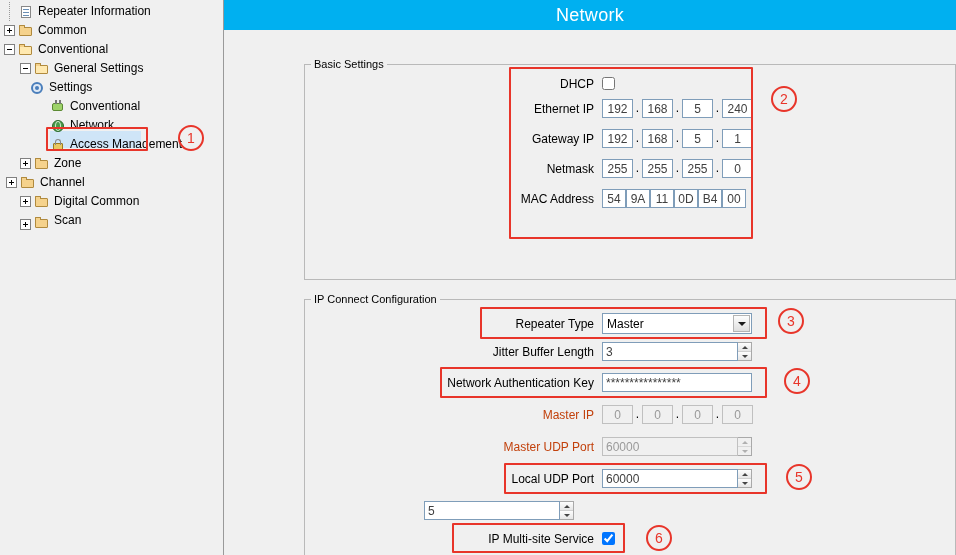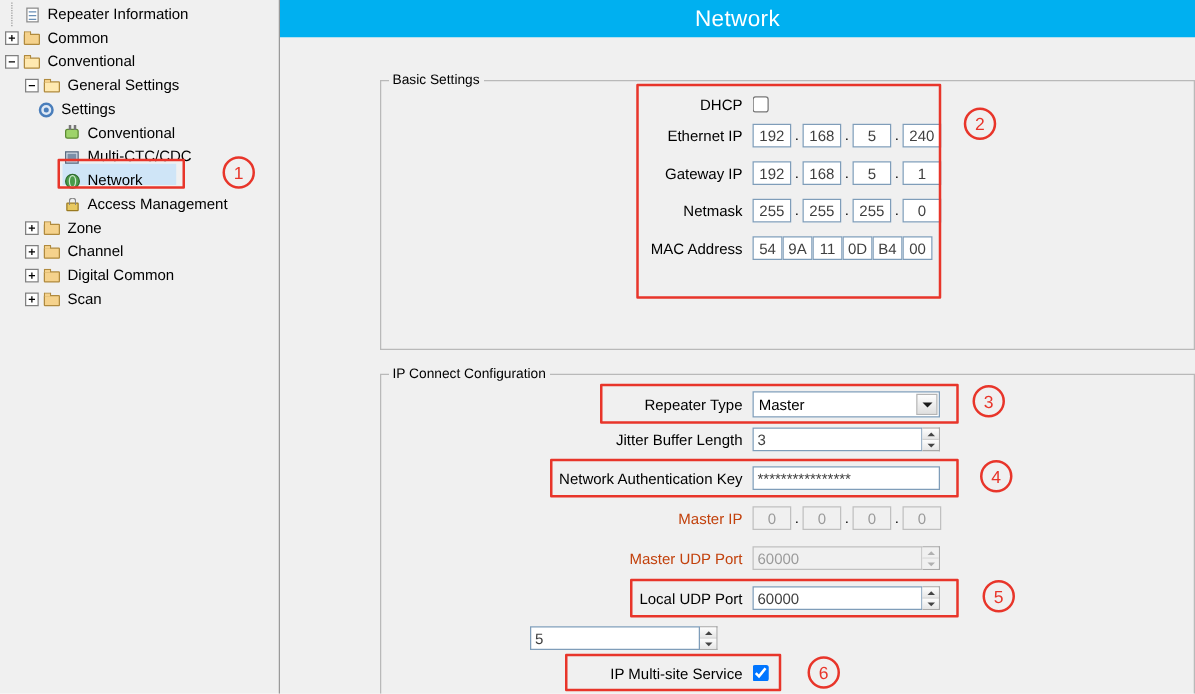--- a/index.html
+++ b/index.html
@@ -500,54 +500,50 @@
     <div class="tree-row" style="padding-left:29px;">
       <span class="ico gear"></span>
       <span class="lbl">Settings</span>
     </div>
 
     <div class="tree-row" style="padding-left:50px;">
       <span class="ico plug"></span>
       <span class="lbl">Conventional</span>
     </div>
 
-    <div class="tree-row" style="padding-left:50px;">
-      <span class="ico chip"></span>
-      <span class="lbl">Multi-CTC/CDC</span>
-    </div>
 
     <div class="tree-row" style="padding-left:50px; position:relative;">
       <span class="ico globe"></span>
       <span class="lbl">Network</span>
     </div>
 
     <div class="tree-row" style="padding-left:50px;">
       <span class="ico lock"></span>
       <span class="lbl">Access Management</span>
     </div>
 
     <div class="tree-row" style="padding-left:20px;">
       <span class="expander plus"></span>
       <span class="ico folder"></span>
       <span class="lbl">Zone</span>
     </div>
 
-    <div class="tree-row" style="padding-left:20px;">
+    <div class="tree-row" style="padding-left:6px;">
       <span class="expander plus"></span>
       <span class="ico folder"></span>
       <span class="lbl">Channel</span>
     </div>
 
     <div class="tree-row" style="padding-left:20px;">
       <span class="expander plus"></span>
       <span class="ico folder"></span>
       <span class="lbl">Digital Common</span>
     </div>
 
-    <div class="tree-row" style="padding-left:20px;">
+    <div class="tree-row" style="padding-left:20px;align-items:flex-end;">
       <span class="expander plus"></span>
       <span class="ico folder"></span>
       <span class="lbl">Scan</span>
     </div>
 
     <div class="ann-box" style="left:46px; top:127px; width:102px; height:24px;"></div>
     <div class="ann-num" style="left:178px; top:125px;">1</div>
   </div>
 
   <div id="content">

